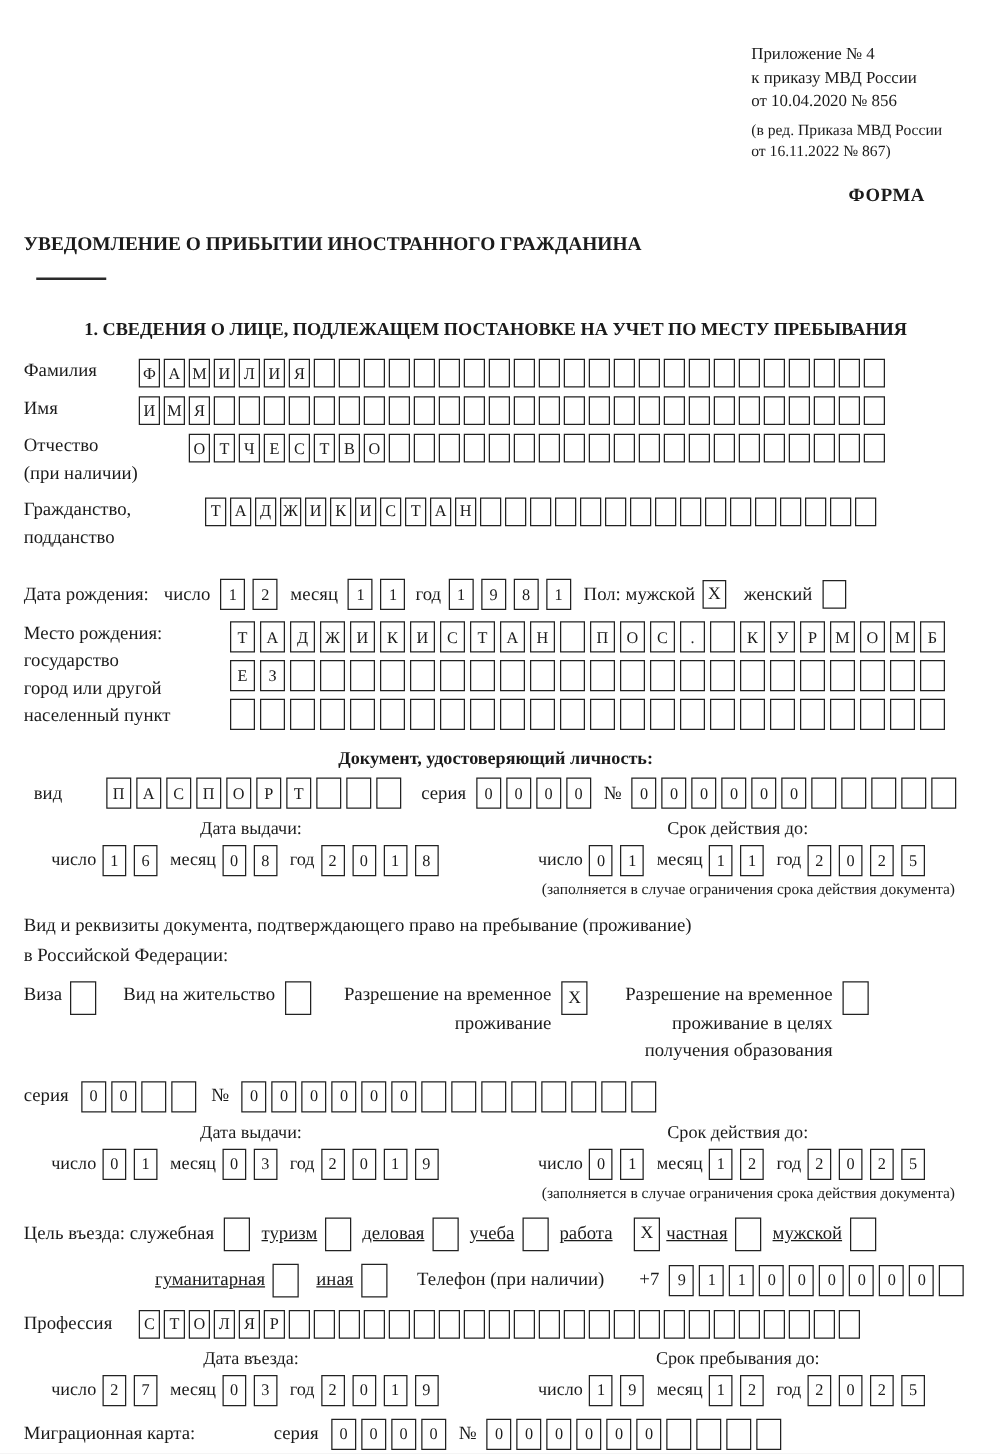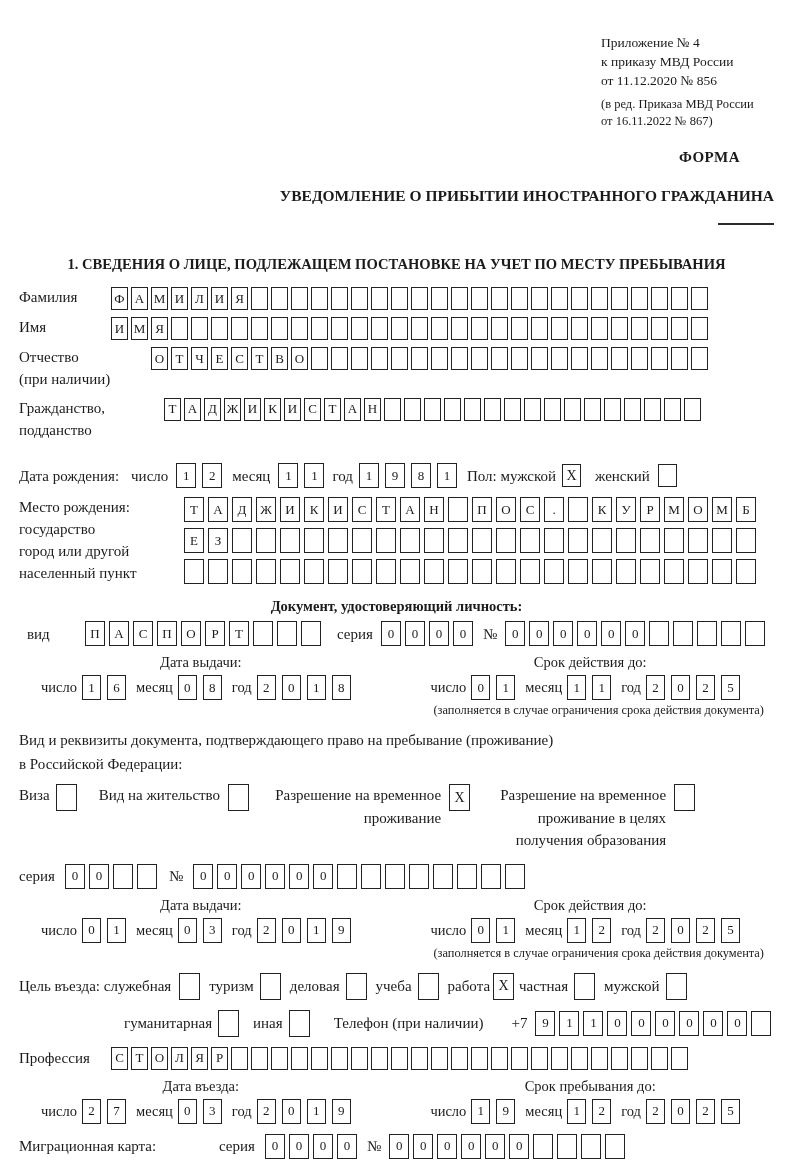--- a/index.html
+++ b/index.html
@@ -5,21 +5,21 @@
   html,body{margin:0;padding:0;background:#e8e8e8;}
   .page{
     width:800px;height:1163px;margin:0 auto;background:#ffffff;
     box-sizing:border-box;padding:34px 26px 0 19px;
     font-family:"Liberation Serif","DejaVu Serif",serif;color:#1b1b1b;
     overflow:hidden;position:relative;
   }
   .appendix{margin-left:582px;font-size:13.5px;line-height:1.4;}
   .amendment{margin-left:582px;font-size:12.5px;line-height:1.35;margin-top:5px;}
   .forma{text-align:right;padding-right:34px;font-weight:bold;font-size:15px;margin-top:20px;letter-spacing:.5px;}
-  .title{font-weight:bold;font-size:15.5px;text-align:right;margin-top:18px;line-height:1.55;}
+  .title{font-weight:bold;font-size:15.5px;text-align:left;margin-top:18px;line-height:1.55;}
   .blank-line{display:inline-block;width:56px;border-bottom:2px solid #2a2a2a;height:13px;margin-left:10px;}
   .sec-head{font-weight:bold;font-size:14.6px;text-align:center;margin-top:24px;margin-bottom:14px;}
   .row{display:flex;align-items:flex-start;margin-top:7px;}
   .lbl{font-size:15px;line-height:1.35;flex:none;}
   .cellrow{display:inline-flex;gap:3px;flex:none;align-items:center;}
   .cell{
     display:inline-flex;align-items:center;justify-content:center;flex:none;
     width:15px;height:21px;border:1.6px solid #222;font-size:13px;background:#fff;
   }
   .wide{gap:4px;}
@@ -33,32 +33,32 @@
   .dg-head{font-size:14.5px;text-align:center;margin-bottom:4px;}
   .dg-row{display:flex;align-items:center;}
   .dg-row .lbl{font-size:14.5px;margin-right:5px;}
   .dg-row .cellrow{gap:6px;margin-right:10px;}
   .dg-row .cell{width:17px;height:23px;}
   .note{font-size:12.4px;text-align:right;padding-right:10px;margin-top:3px;}
   .intro{font-size:15px;line-height:1.6;margin-top:10px;}
   .optlbl{font-size:15px;text-align:right;line-height:1.5;}
   .opts{display:flex;align-items:flex-start;margin-top:8px;}
   .purpose{display:flex;align-items:center;gap:6px;margin-right:9px;}
-  .purpose .lbl{font-size:15px;}
+  .purpose .lbl{font-size:15px;text-decoration:underline;}
   .gap6{height:6px;}
 </style>
 </head>
 <body>
 
 <div class="page">
 
   <div class="appendix">
     <div>Приложение № 4</div>
     <div>к приказу МВД России</div>
-    <div>от 11.12.2020 № 856</div>
+    <div>от 10.04.2020 № 856</div>
   </div>
   <div class="amendment">
     <div>(в ред. Приказа МВД России</div>
     <div>от 16.11.2022 № 867)</div>
   </div>
   <div class="forma">ФОРМА</div>
 
   <div class="title">
     <div>УВЕДОМЛЕНИЕ О ПРИБЫТИИ ИНОСТРАННОГО ГРАЖДАНИНА</div>
     <div><span class="blank-line"></span></div>
@@ -512,21 +512,21 @@
         <span class="cell cb"></span>
       </span>
     <span class="purpose">
         <span class="lbl">деловая</span>
         <span class="cell cb"></span>
       </span>
     <span class="purpose">
         <span class="lbl">учеба</span>
         <span class="cell cb"></span>
       </span>
-    <span class="purpose" style="gap:3px;margin-right:5px;text-align:center;">
+    <span class="purpose" style="gap:17px;margin-right:5px;text-align:center;">
         <span class="lbl">работа</span>
         <span class="cell cb">X</span>
       </span>
     <span class="purpose">
         <span class="lbl">частная</span>
         <span class="cell cb"></span>
       </span>
     <span class="purpose">
         <span class="lbl">мужской</span>
         <span class="cell cb"></span>

